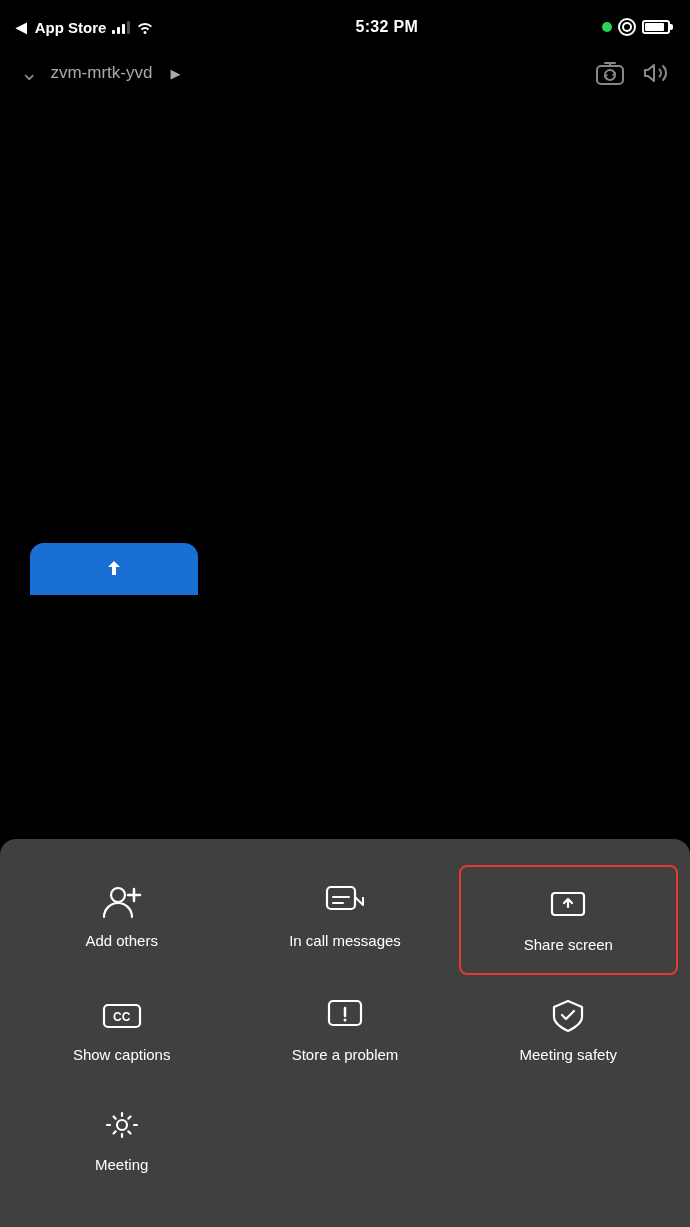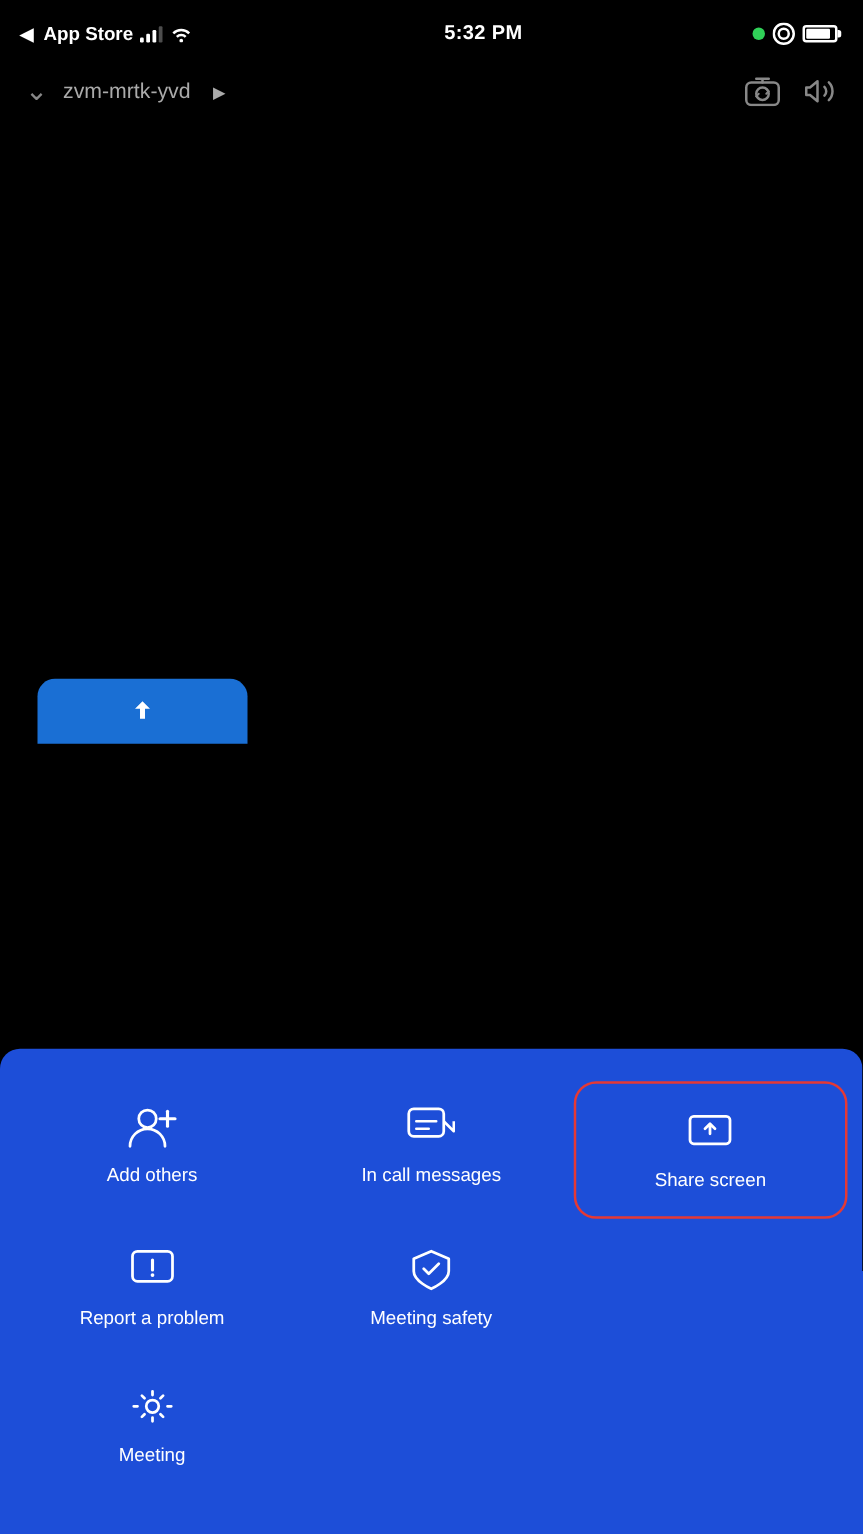--- a/index.html
+++ b/index.html
@@ -165,21 +165,21 @@
       justify-content: center;
       gap: 8px;
     }
 
     
     .bottom-panel {
       position: absolute;
       bottom: 0;
       left: 0;
       right: 0;
-      background: #1d4ed8;
+      background: #404040;
       border-radius: 16px 16px 0 0;
       padding: 24px 10px 30px;
     }
 
     .menu-grid {
       display: grid;
       grid-template-columns: repeat(3, 1fr);
       gap: 0;
     }
 
@@ -189,21 +189,21 @@
       align-items: center;
       justify-content: flex-start;
       padding: 18px 10px 18px;
       cursor: pointer;
       position: relative;
       min-height: 110px;
     }
 
     .menu-item.highlighted {
       border: 2.5px solid #e53935;
-      border-radius: 18px;
+      border-radius: 8px;
       margin: 2px;
       justify-content: center;
     }
 
     .menu-icon {
       color: #fff;
       font-size: 34px;
       margin-bottom: 10px;
       line-height: 1;
       display: flex;
@@ -324,30 +324,39 @@
           <path d="M20 12v8M16 16l4-4 4 4" stroke="white" stroke-width="2.2" stroke-linecap="round" stroke-linejoin="round"></path>
         </svg>
       </div>
       <span class="menu-label">Share screen</span>
     </div>
 
   </div>
 
   <div class="menu-grid">
 
+    <div class="menu-item">
+      <div class="menu-icon">
+        <svg width="40" height="36" viewBox="0 0 40 36" fill="none">
+          <rect x="2" y="8" width="36" height="22" rx="4" stroke="white" stroke-width="2.2"></rect>
+          <text x="11" y="24" font-size="12" fill="white" font-weight="bold" font-family="sans-serif">CC</text>
+        </svg>
+      </div>
+      <span class="menu-label">Show captions</span>
+    </div>
 
     <div class="menu-item">
       <div class="menu-icon">
         <svg width="40" height="36" viewBox="0 0 40 36" fill="none">
           <rect x="4" y="4" width="32" height="24" rx="4" stroke="white" stroke-width="2.2"></rect>
           <line x1="20" y1="11" x2="20" y2="19" stroke="white" stroke-width="2.5" stroke-linecap="round"></line>
           <circle cx="20" cy="23" r="1.5" fill="white"></circle>
         </svg>
       </div>
-      <span class="menu-label">Report a problem</span>
+      <span class="menu-label">Store a problem</span>
     </div>
 
     <div class="menu-item">
       <div class="menu-icon">
         <svg width="40" height="36" viewBox="0 0 40 36" fill="none">
           <path d="M20 4l14 6v10c0 8-14 14-14 14S6 28 6 20V10L20 4z" stroke="white" stroke-width="2.2" stroke-linejoin="round"></path>
           <path d="M14 18l4 4 8-8" stroke="white" stroke-width="2.2" stroke-linecap="round" stroke-linejoin="round"></path>
         </svg>
       </div>
       <span class="menu-label">Meeting safety</span>

